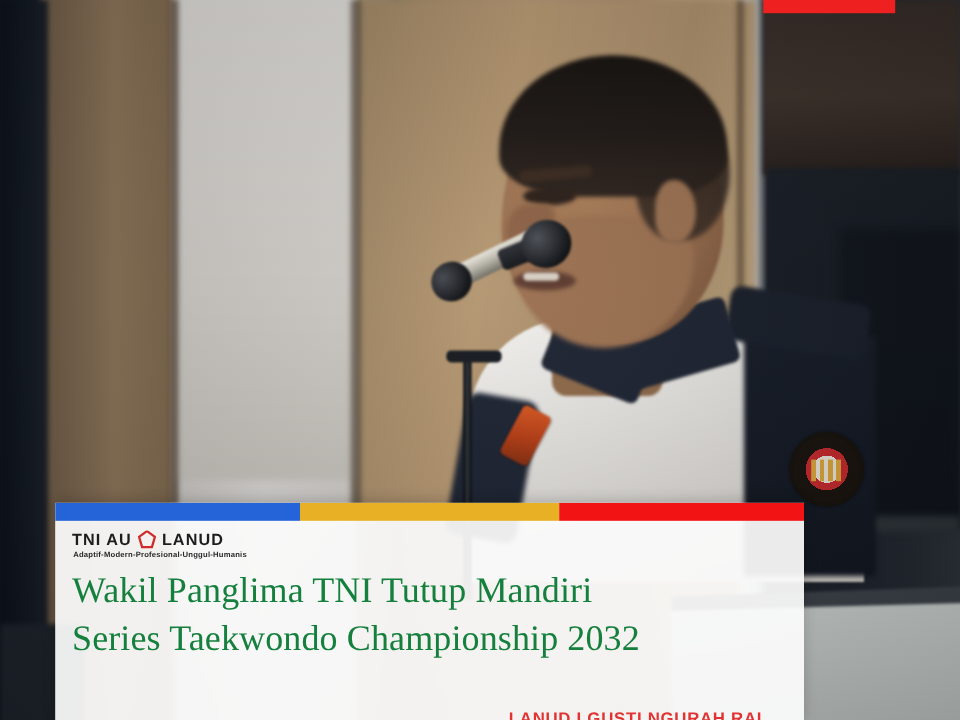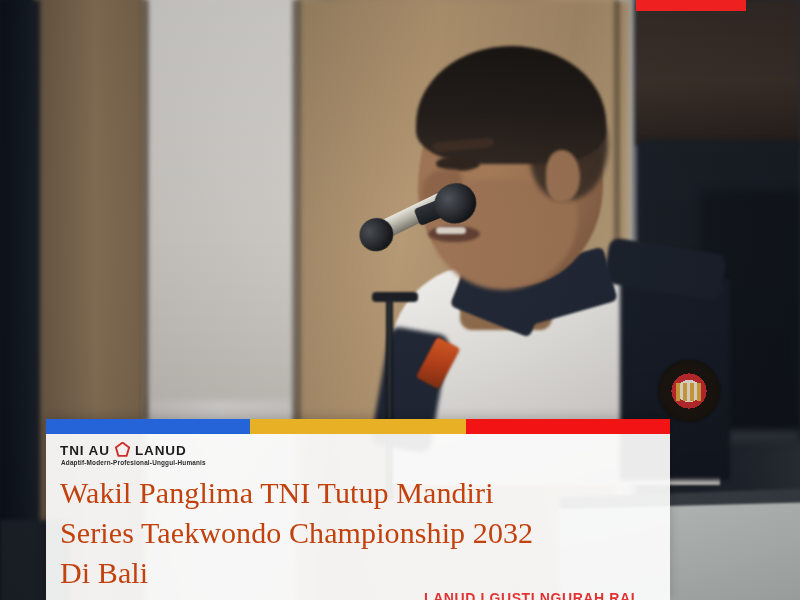--- a/index.html
+++ b/index.html
@@ -234,21 +234,21 @@
     box-shadow:0 -2px 10px rgba(0,0,0,.18);
     overflow:hidden;
   }
   .tricolor{display:flex;width:100%;height:15px;}
   .tricolor .seg{height:100%;}
   .seg-blue{flex:0 0 204px;}
   .seg-yellow{flex:0 0 216px;}
   .seg-red{flex:1 1 auto;}
 
   .brandrow{
-    display:flex;align-items:center;gap:5px;
+    display:flex;gap:5px;
     padding:8px 0 0 14px;
   }
   .brand-a,.brand-b{
     font-size:13.5px;font-weight:bold;letter-spacing:.9px;color:#1d1d1d;
     font-family:"Liberation Sans",sans-serif;
   }
   .brand-mark{
     width:15px;height:16px;position:relative;display:inline-block;
   }
   .brand-sub{
@@ -256,21 +256,21 @@
     font-size:6.4px;font-weight:bold;letter-spacing:.18px;color:#2a2a2a;
     font-family:"Liberation Sans",sans-serif;
   }
 
   .headline{
     margin:7px 0 0 14px;
     width:560px;
     font-family:"Liberation Serif",serif;
     font-size:30px;
     line-height:1.33;
-    color:#c2410c;
+    color:#15803d;
     font-weight:400;
     letter-spacing:.1px;
   }
 
   .penerangan{
     position:absolute;right:-4px;bottom:-7px;width:250px;
     text-align:left;
     font-family:"Liberation Sans",sans-serif;
     font-weight:bold;
     color:#e23232;
@@ -356,21 +356,20 @@
         </svg>
       </span>
       <span class="brand-b">LANUD</span>
     </div>
 
     <div class="brand-sub">Adaptif-Modern-Profesional-Unggul-Humanis</div>
 
     <div class="headline">
       <div>Wakil Panglima TNI Tutup Mandiri</div>
       <div>Series Taekwondo Championship 2032</div>
-      <div>Di Bali</div>
     </div>
 
     <div class="penerangan">
       <div class="l2">LANUD I GUSTI NGURAH RAI</div>
     </div>
 
   </div>
 
 </div>
 

